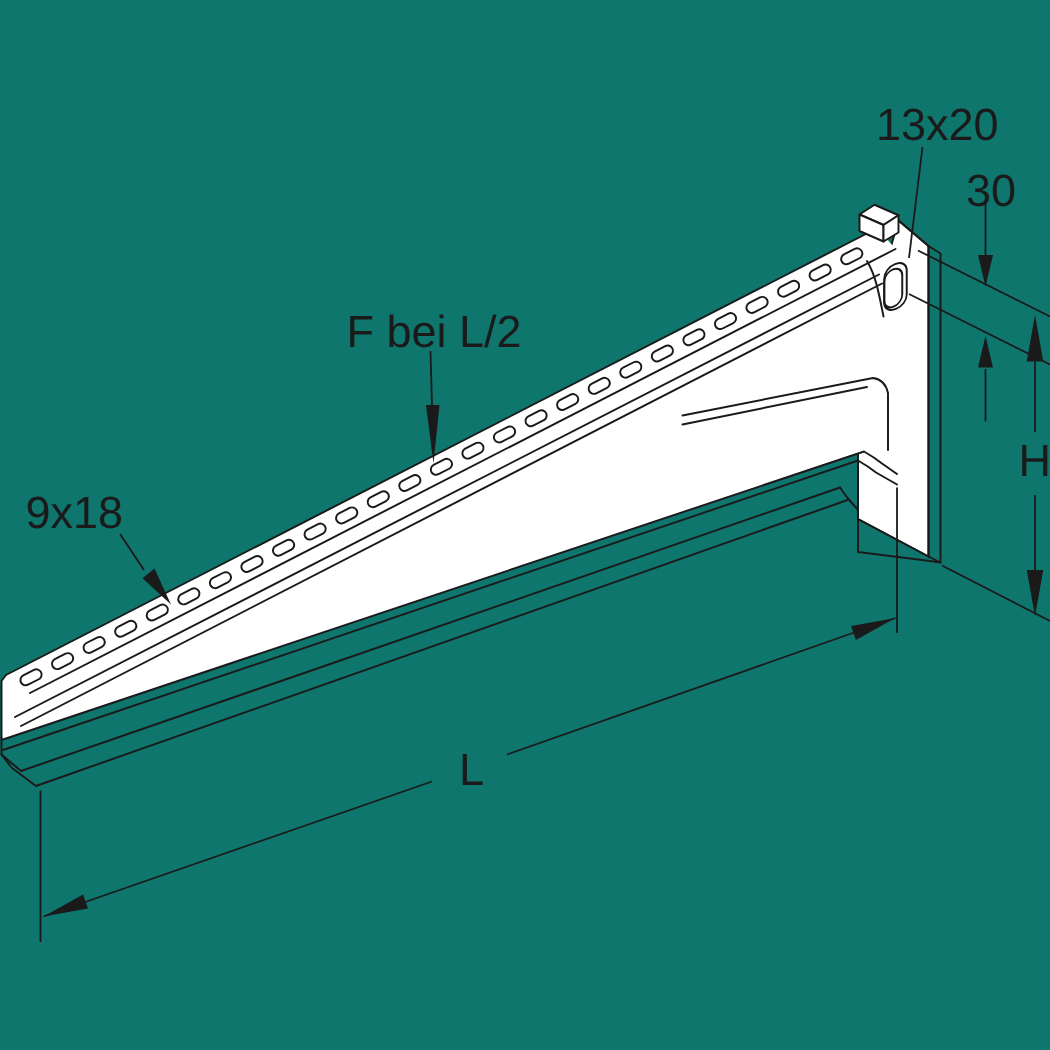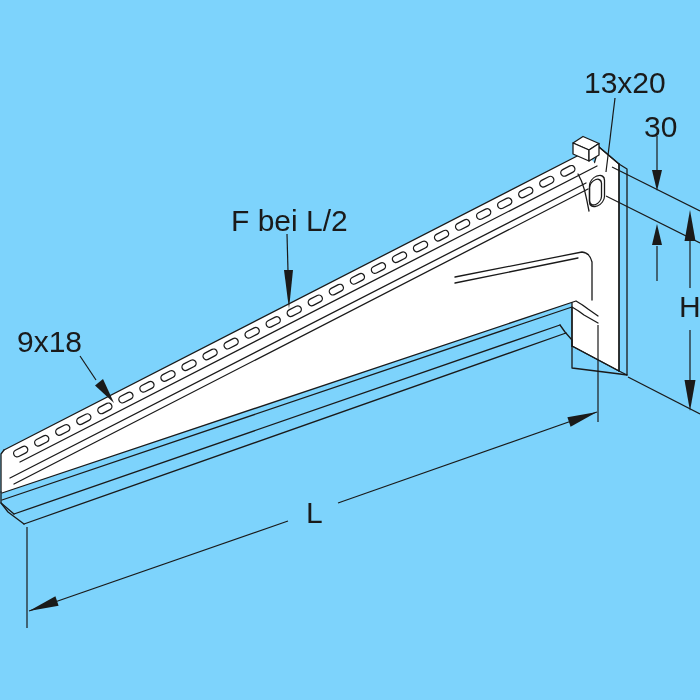--- a/index.html
+++ b/index.html
@@ -1,16 +1,16 @@
 <!DOCTYPE html>
 <html><head>
 <meta charset="utf-8">
 <style>
   html,body{margin:0;padding:0;background:#ffffff;}
-  .stage{width:700px;height:700px;background:#7dd3fc;position:relative;overflow:hidden;text-align:center;}
+  .stage{width:700px;height:700px;background:#0f766e;position:relative;overflow:hidden;text-align:center;}
   svg{display:block;}
   text{font-family:"Liberation Sans","DejaVu Sans",sans-serif;fill:#1a1a1a;}
   .ln{stroke:#1a1a1a;stroke-width:1.3;fill:none;stroke-linecap:round;stroke-linejoin:round;}
   .dim{stroke:#1a1a1a;stroke-width:1.2;fill:none;stroke-linecap:butt;}
   .ah{fill:#1a1a1a;stroke:none;}
   .whitefill{fill:#ffffff;}
 </style>
 </head>
 <body>
 

